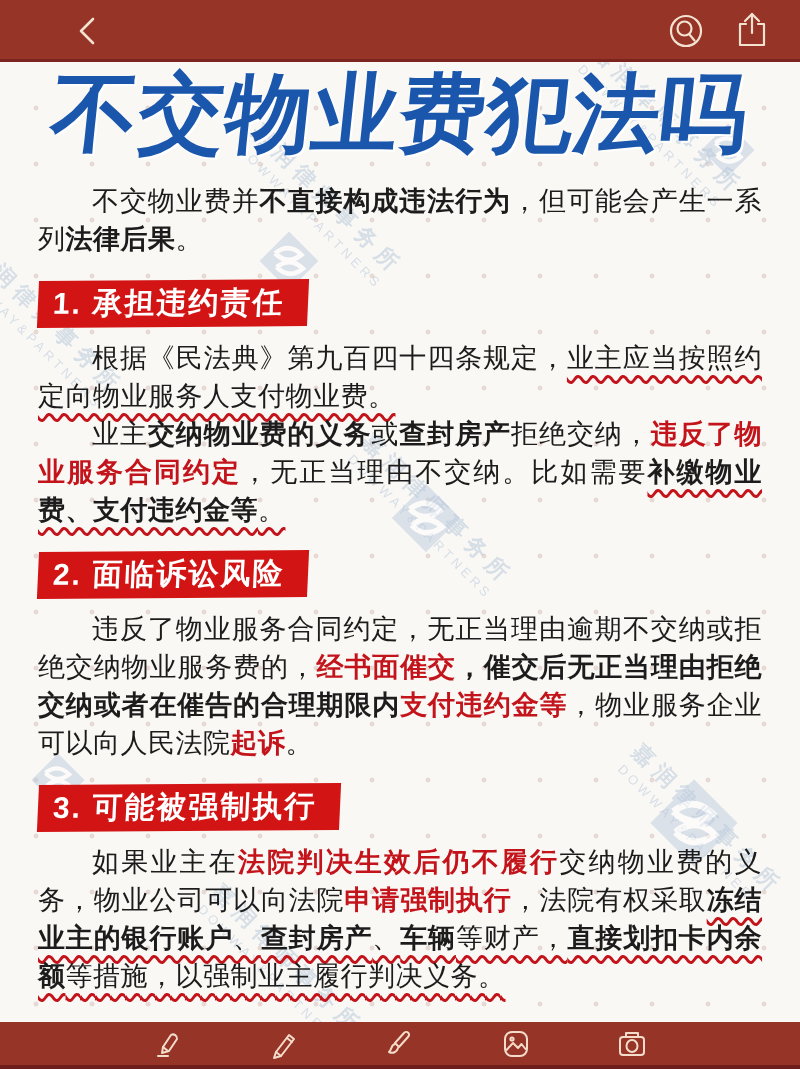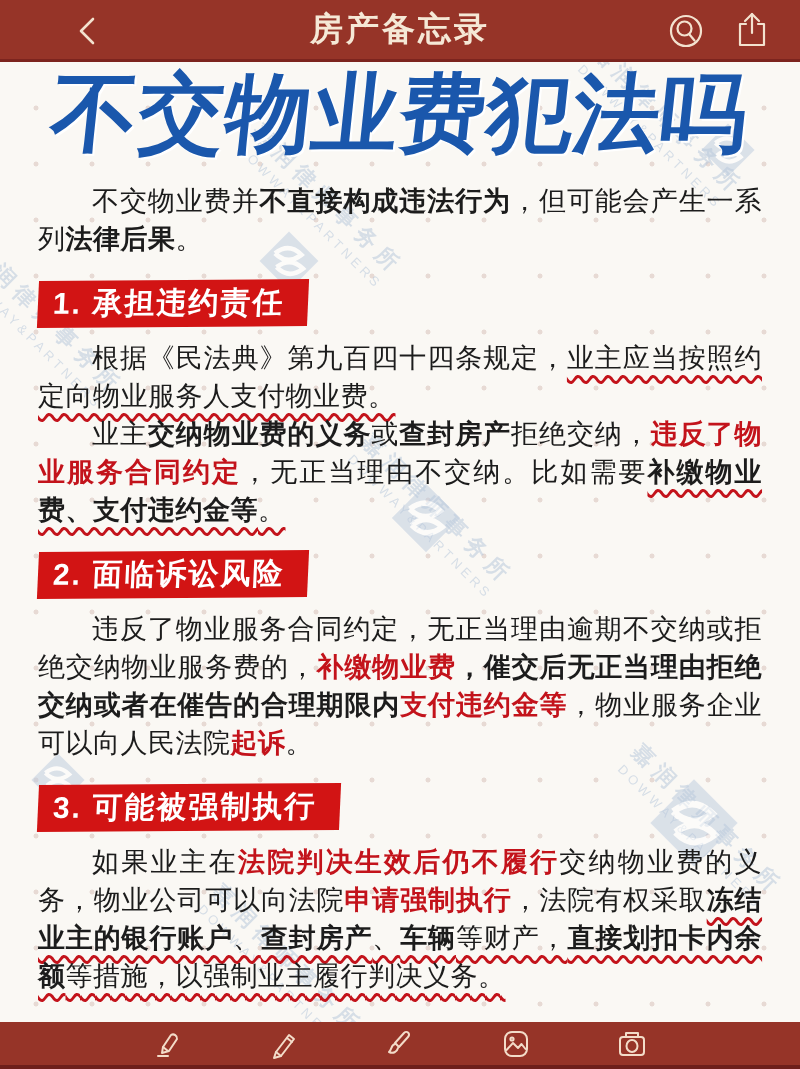--- a/index.html
+++ b/index.html
@@ -68,21 +68,20 @@
 </style>
 </head>
 <body>
 
 <header class="topbar">
   <div class="back-btn">
     <svg viewBox="0 0 34 34" fill="none" stroke="#F3E2CF" stroke-width="2.6" stroke-linecap="round" stroke-linejoin="round">
       <path d="M21 5 L9 17 L21 29"></path>
     </svg>
   </div>
-  <div class="topbar-title">房产备忘录</div>
   <div class="topbar-icons">
     <div class="tb-icon">
       <svg viewBox="0 0 40 40" fill="none" stroke="#F3E2CF" stroke-width="2.2">
         <circle cx="20" cy="20" r="15"></circle>
         <circle cx="18.5" cy="17.5" r="7"></circle>
         <path d="M23.5 23.5 L28.5 29.5" stroke-linecap="round"></path>
       </svg>
     </div>
     <div class="tb-icon">
       <svg viewBox="0 0 40 40" fill="none" stroke="#F3E2CF" stroke-width="2.2" stroke-linecap="round" stroke-linejoin="round">
@@ -155,21 +154,21 @@
   <div class="layer">
     <h1 class="hero">不交物业费犯法吗</h1>
 
     <p class="para intro"><span>不交物业费并</span><span class="seg-b">不直接构成违法行为</span><span>，但可能会产生一系列</span><span class="seg-b">法律后果</span><span>。</span></p>
 
     <div class="sec-head">1. 承担违约责任</div>
     <p class="para sec-body"><span>根据《民法典》第九百四十四条规定，</span><span class="seg-w">业主应当按照约定向物业服务人支付物业费。</span></p>
     <p class="para"><span>业主</span><span class="seg-b">交纳物业费的义务</span><span>或</span><span class="seg-b">查封房产</span><span>拒绝交纳，</span><span class="seg-r">违反了物业服务合同约定</span><span>，无正当理由不交纳。比如需要</span><span class="seg-bw">补缴物业费、支付违约金等</span><span class="seg-w">。</span></p>
 
     <div class="sec-head">2. 面临诉讼风险</div>
-    <p class="para sec-body"><span>违反了物业服务合同约定，无正当理由逾期不交纳或拒绝交纳物业服务费的，</span><span class="seg-r">补缴物业费</span><span class="seg-b">，</span><span class="seg-b">催交后无正当理由拒绝交纳或者在催告的合理期限内</span><span class="seg-r">支付违约金等</span><span>，物业服务企业可以向人</span><span>民法院</span><span class="seg-r">起诉</span><span>。</span></p>
+    <p class="para sec-body"><span>违反了物业服务合同约定，无正当理由逾期不交纳或拒绝交纳物业服务费的，</span><span class="seg-r">经书面催交</span><span class="seg-b">，</span><span class="seg-b">催交后无正当理由拒绝交纳或者在催告的合理期限内</span><span class="seg-r">支付违约金等</span><span>，物业服务企业可以向人</span><span>民法院</span><span class="seg-r">起诉</span><span>。</span></p>
 
     <div class="sec-head">3. 可能被强制执行</div>
     <p class="para sec-body"><span>如果业主在</span><span class="seg-r">法院判决生效后仍不履行</span><span>交纳物业费的义务，物业公司可以向法院</span><span class="seg-r">申请强制执行</span><span>，法院有权采取</span><span class="seg-bw">冻结业主的银行账户</span><span class="seg-w">、</span><span class="seg-bw">查封房产</span><span class="seg-w">、</span><span class="seg-bw">车辆</span><span class="seg-w">等财产，</span><span class="seg-bw">直接划扣卡内余额</span><span class="seg-w">等措施，以强制业主履行判决义务。</span></p>
   </div>
 </main>
 
 <footer class="toolbar">
   <div class="tool">
     <svg viewBox="0 0 34 34" fill="none" stroke="#F3DCC9" stroke-width="2" stroke-linecap="round" stroke-linejoin="round">
       <path d="M12 20 L20 8 a4 4 0 0 1 6 4 L18 24 l-7 2 z"></path>

